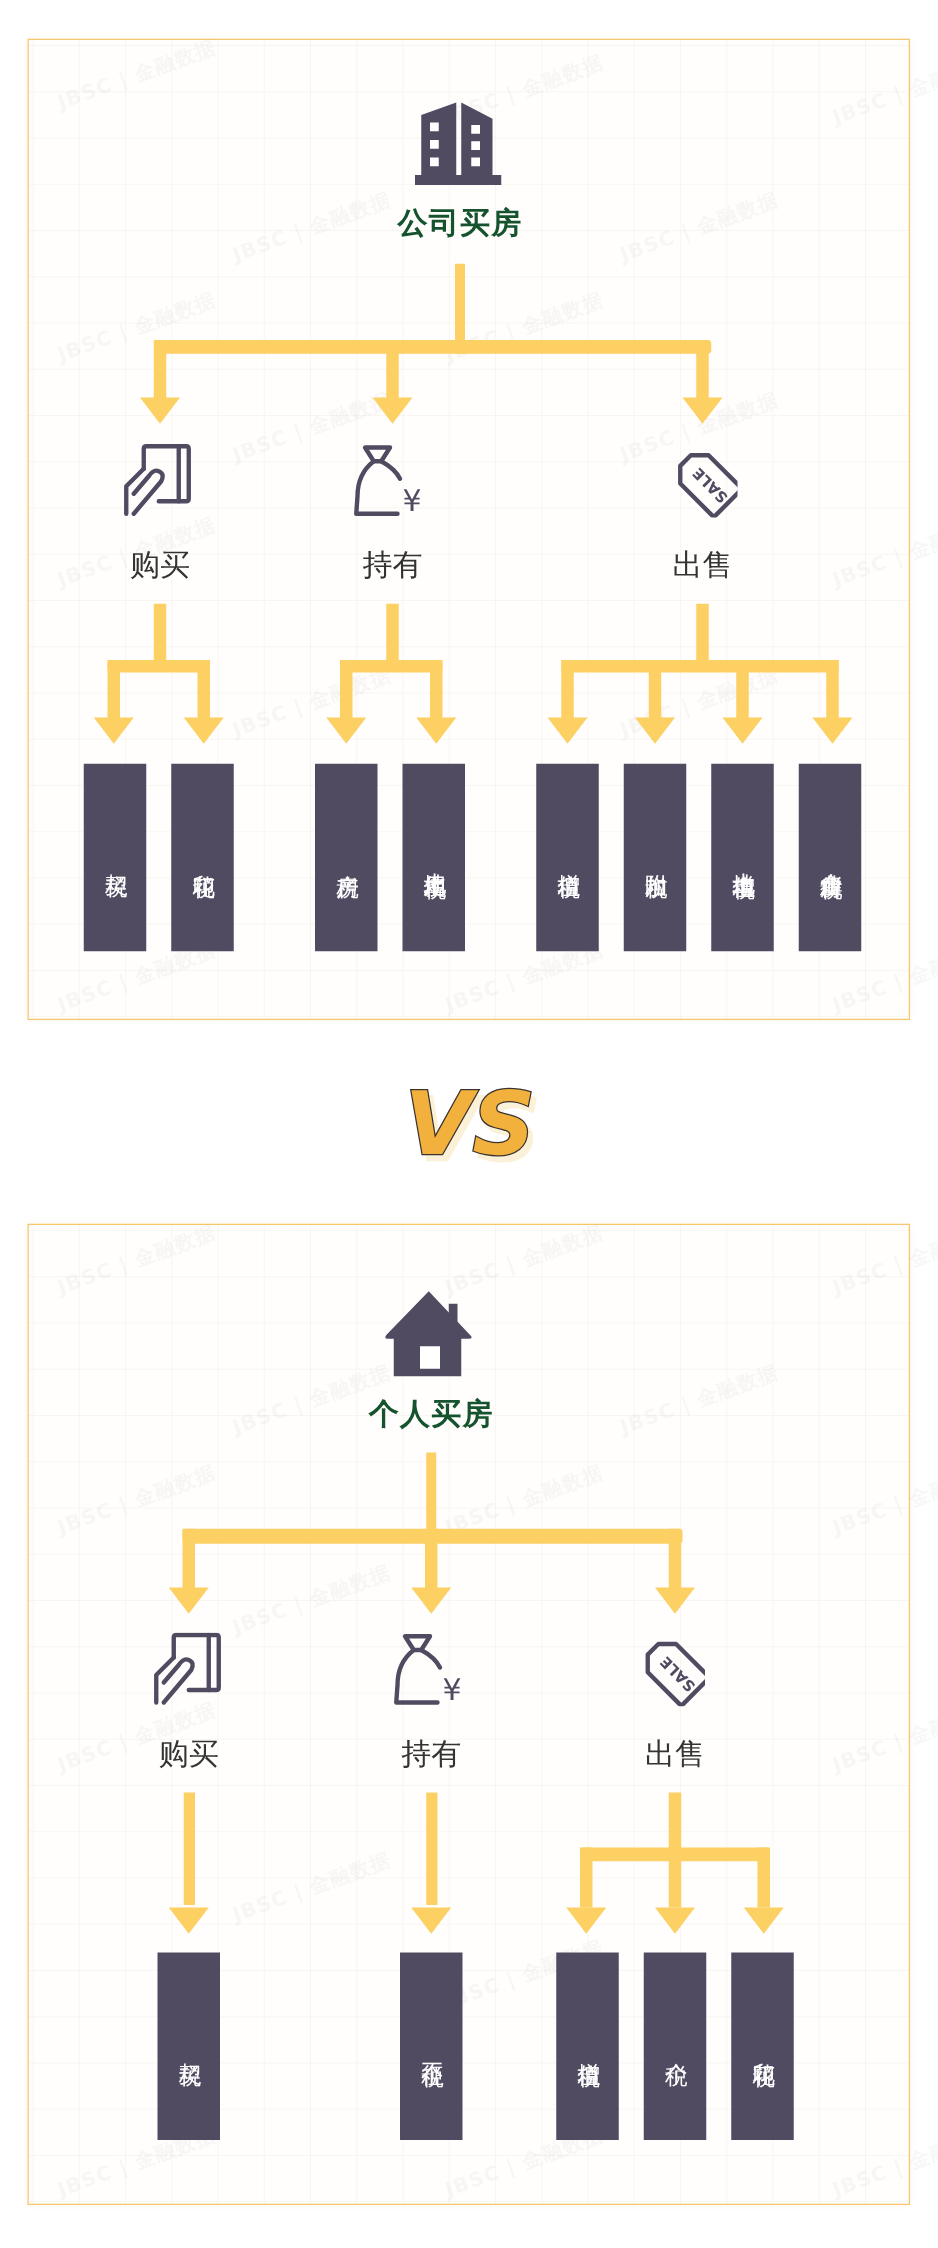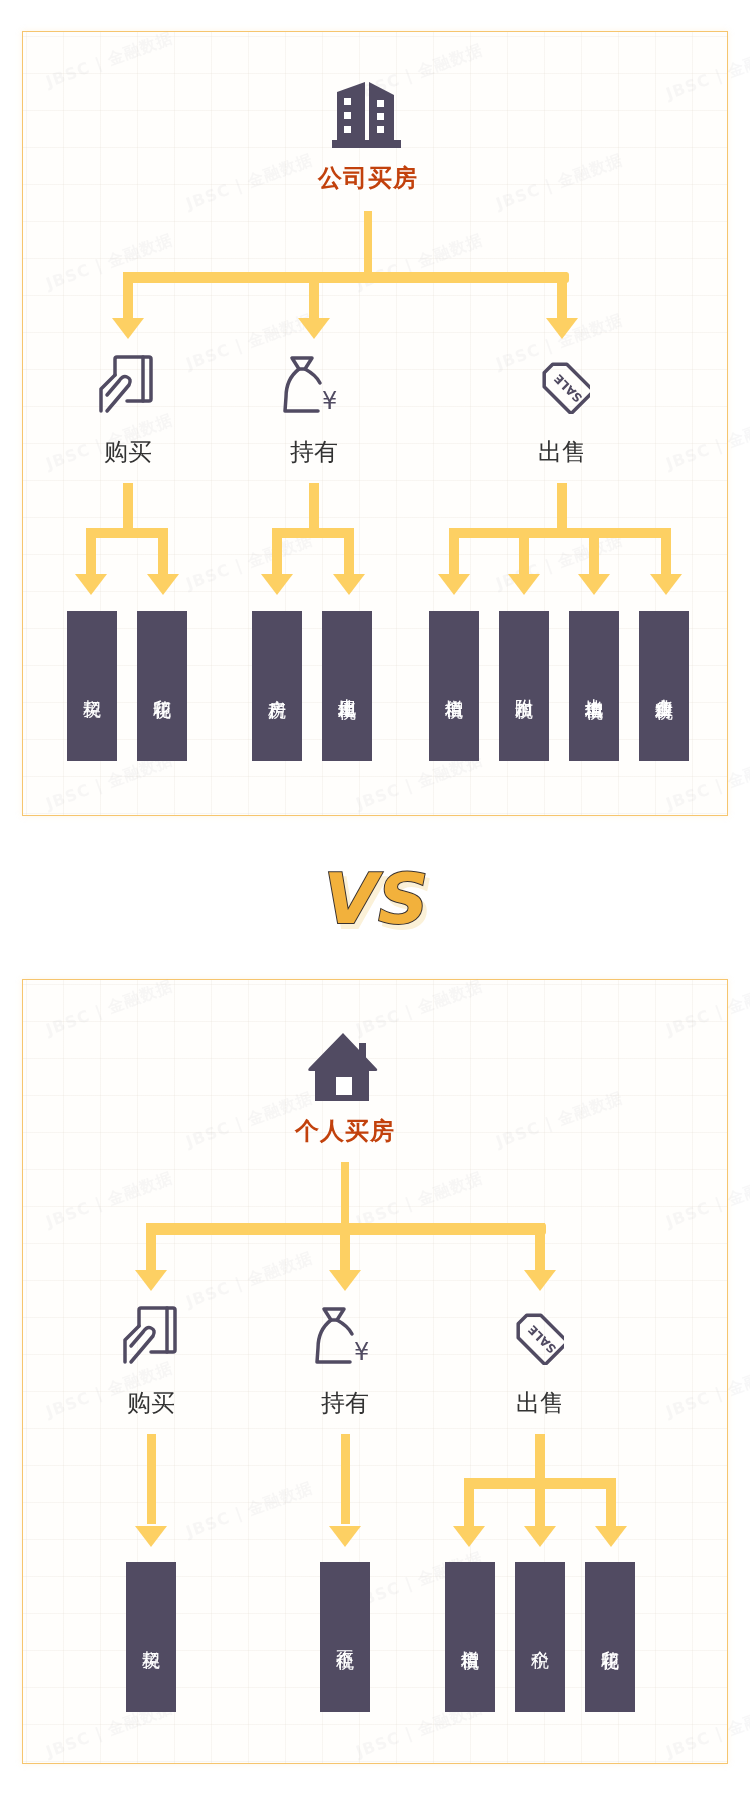--- a/index.html
+++ b/index.html
@@ -21,21 +21,21 @@
     transform: rotate(-20deg); white-space: nowrap; pointer-events: none; letter-spacing: 1px;
   }
   .abs { position: absolute; }
   .ylw { position: absolute; background: #fdd063; }
   .arrow {
     position: absolute; width: 0; height: 0;
     border-left: 16px solid transparent; border-right: 16px solid transparent;
     border-top: 21px solid #fdd063;
   }
   .title {
-    position: absolute; font-size: 24px; font-weight: bold; color: #c2410c;
+    position: absolute; font-size: 24px; font-weight: bold; color: #14532d;
     text-align: center; letter-spacing: 1px; white-space: nowrap;
   }
   .label {
     position: absolute; font-size: 24px; color: #333333; text-align: center; white-space: nowrap;
   }
   .box {
     position: absolute; width: 50px; height: 150px; background: #514b62;
     display: flex; align-items: center; justify-content: center;
   }
   .box span {

